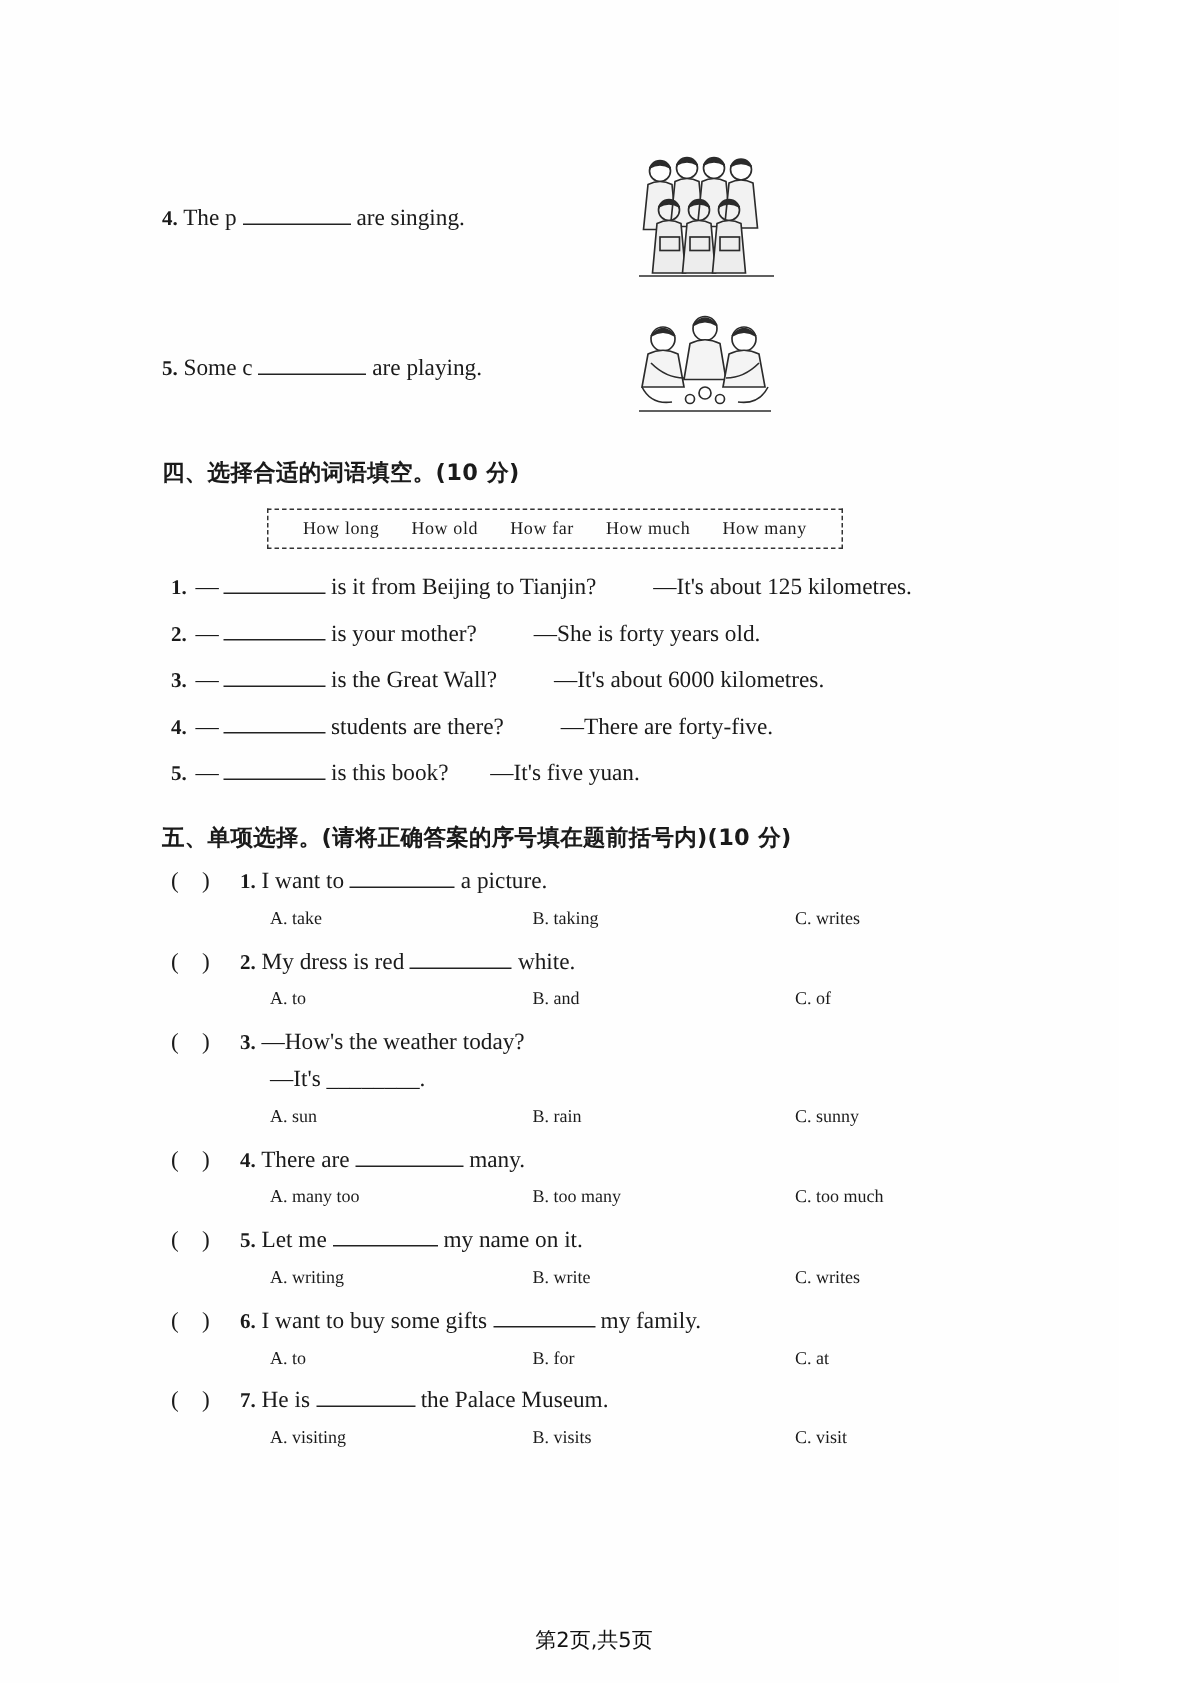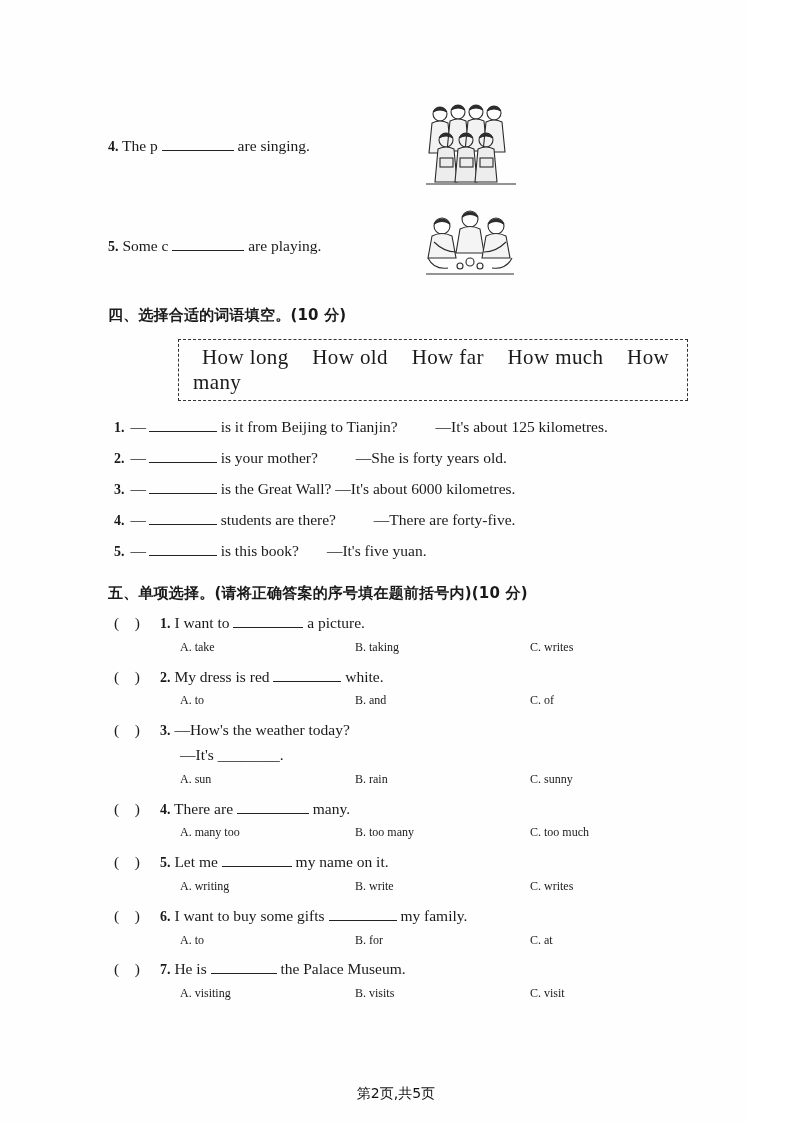--- a/index.html
+++ b/index.html
@@ -69,21 +69,21 @@
     font-family: "DejaVu Sans", sans-serif;
     font-weight: bold;
   }
 
   
   .word-bank {
     border: 1.4px dashed #333;
     display: inline-block;
     padding: 5px 14px;
     margin: 6px 0 10px 70px;
-    font-size: 21px;
+    font-size: 12px;
     letter-spacing: 0.4px;
   }
   .word-bank span { margin: 0 9px; }
 
   
   .fill-row {
     font-size: 15.5px;
     line-height: 2.0;
     white-space: nowrap;
     padding-left: 6px;
@@ -247,21 +247,21 @@
         <span class="dash">—</span>
         <span class="blank-line" style="width:68px"></span>
         <span>is your mother?</span>
         <span style="margin-left:34px">—She is forty years old.</span>
       </div>
       <div class="fill-row">
         <span class="qnum">3.</span>
         <span class="dash">—</span>
         <span class="blank-line" style="width:68px"></span>
         <span>is the Great Wall?</span>
-        <span style="">—It's about 6000 kilometres.</span>
+        <span style="margin-left:34px">—It's about 6000 kilometres.</span>
       </div>
       <div class="fill-row">
         <span class="qnum">4.</span>
         <span class="dash">—</span>
         <span class="blank-line" style="width:68px"></span>
         <span>students are there?</span>
         <span style="margin-left:34px">—There are forty-five.</span>
       </div>
       <div class="fill-row">
         <span class="qnum">5.</span>

